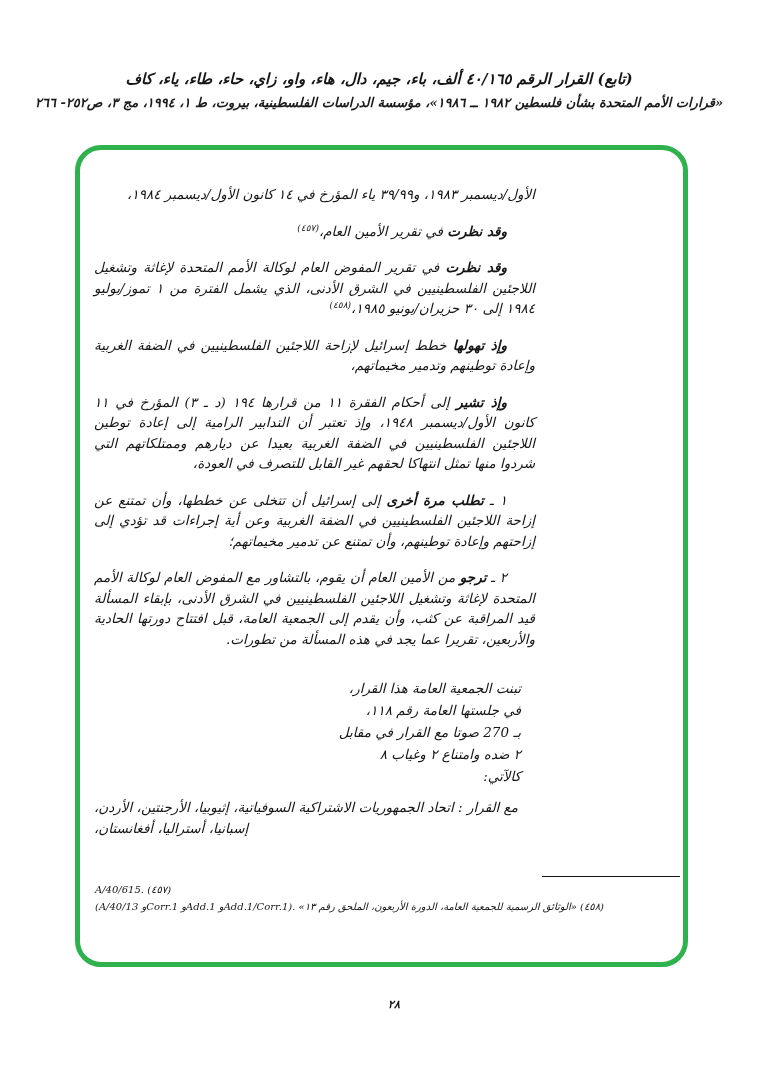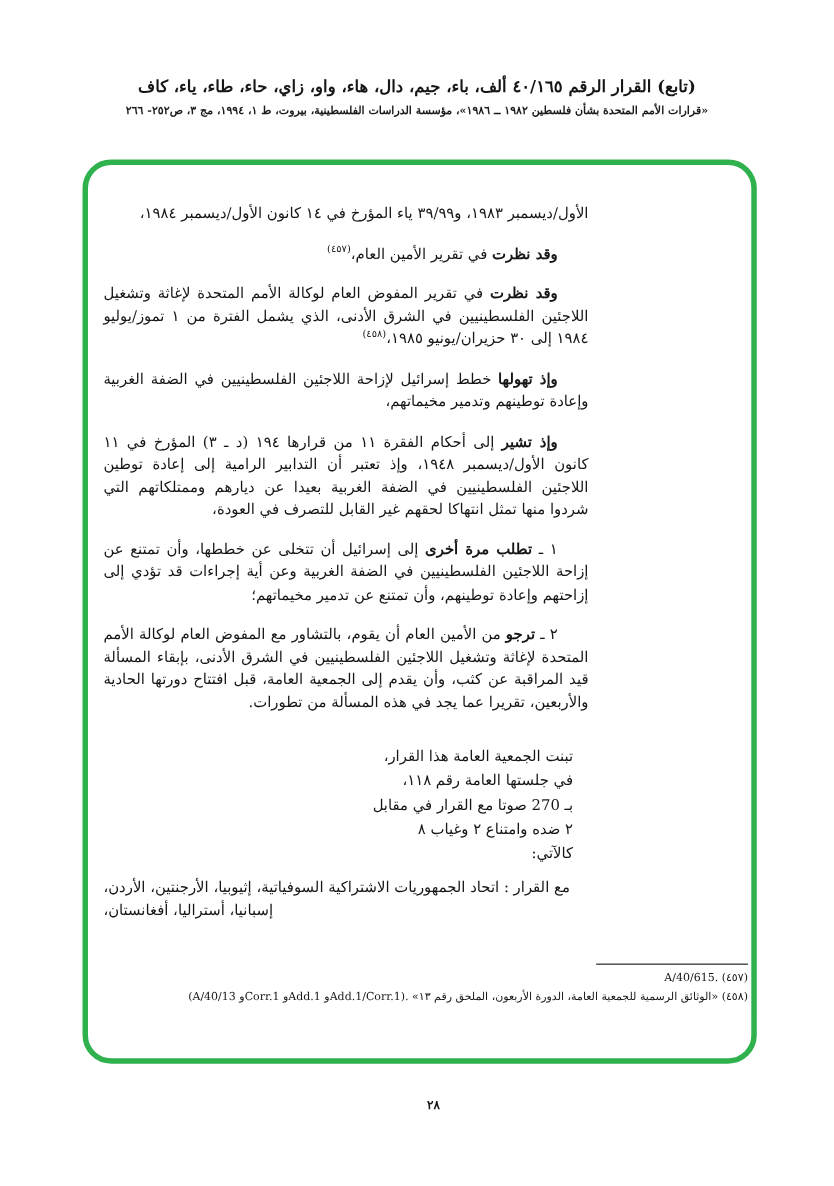--- a/index.html
+++ b/index.html
@@ -6,24 +6,25 @@
   html, body { margin: 0; padding: 0; background: #ffffff; }
   .page {
     position: relative;
     width: 758px;
     height: 1078px;
     background: #ffffff;
     overflow: hidden;
     direction: rtl;
     color: #161616;
     font-family: "DejaVu Serif", "Liberation Serif", serif;
+    font-style: italic;
   }
   .header { position: absolute; top: 70px; left: 0; right: 0; text-align: center; }
   .header-title { font-size: 15px; font-weight: bold; letter-spacing: 0.2px; }
-  .header-source { font-size: 10px; font-weight: bold; margin-top: 7px; color: #1b1b1b; }
+  .header-source { font-size: 13px; font-weight: bold; margin-top: 7px; color: #1b1b1b; }
 
   .annotation-border {
     position: absolute;
     top: 145px; left: 75px;
     width: 613px; height: 822px;
     border: 5px solid var(--border-color, #2fb14e);
     border-radius: 26px;
   }
 
   .content {
@@ -45,21 +46,21 @@
 
   .vote { margin: 10px 0 0 0; padding-right: 84px; text-indent: -84px; text-align: left; }
 
   .footnotes {
     position: absolute;
     top: 876px;
     right: 78px;
     left: 95px;
     font-size: 10px;
     line-height: 15px;
-    text-align: right;
+    text-align: left;
   }
   .fn-rule { width: 138px; border-top: 1.5px solid #111; margin: 0 0 5px 0; }
   .footnote { margin-bottom: 2px; }
 
   .page-number {
     position: absolute;
     top: 998px; left: 0; right: 16px;
     text-align: center;
     font-weight: bold;
     font-size: 11px;

